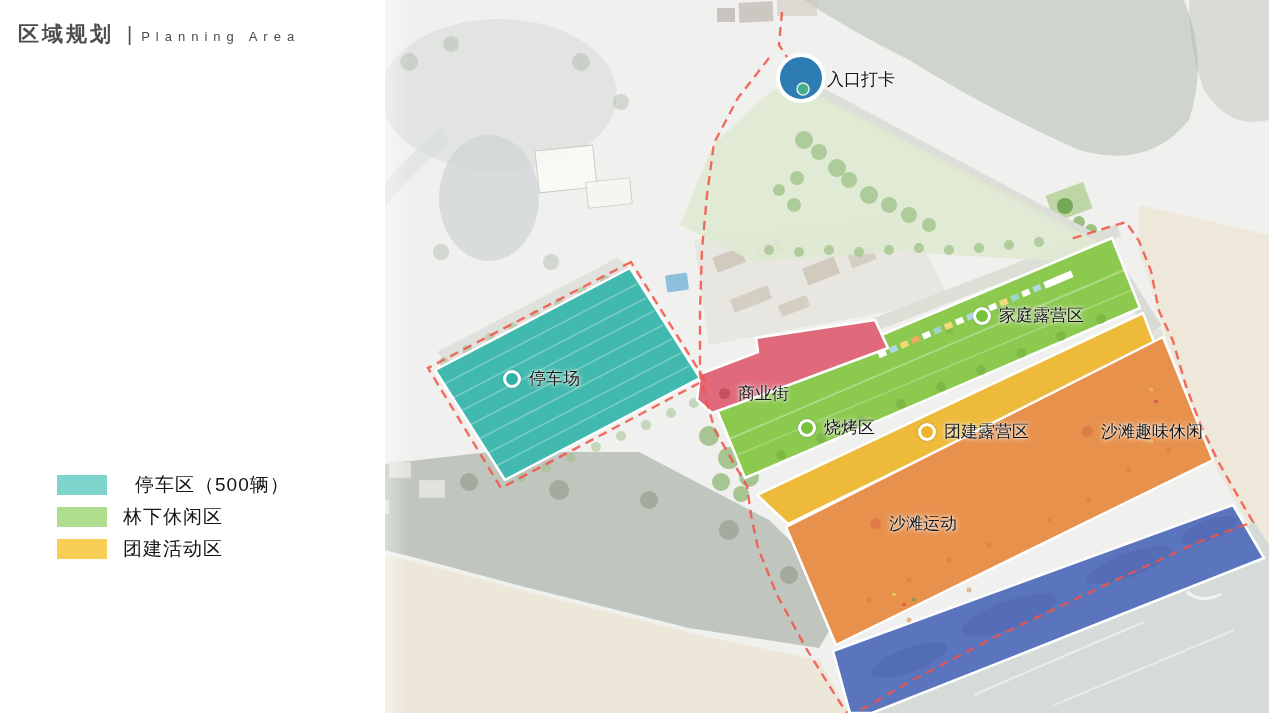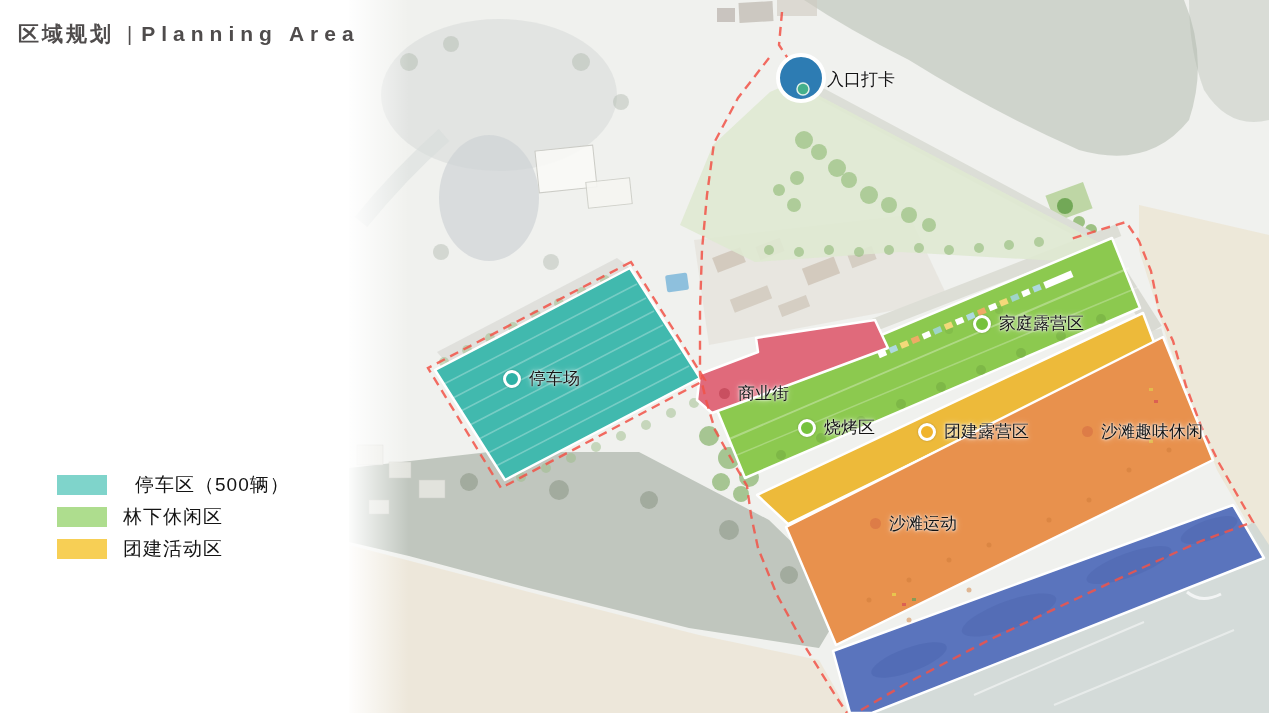--- a/index.html
+++ b/index.html
@@ -1,25 +1,25 @@
 <!DOCTYPE html>
 <html><head>
 <meta charset="utf-8">
 <style>
   html,body{margin:0;padding:0;background:#fff;}
   .stage{
     position:relative;width:1269px;height:713px;overflow:hidden;background:#ffffff;
     font-family:"Liberation Sans","DejaVu Sans",sans-serif;
   }
   
-  .left-panel{position:absolute;left:0;top:0;width:349px;height:713px;background:#ffffff;z-index:4;}
+  .left-panel{position:absolute;left:0;top:0;width:349px;height:713px;background:#ffffff;z-index:4;padding-left:36px;}
   .title-row{position:absolute;left:18px;top:20px;display:flex;align-items:baseline;color:#4f4c4c;white-space:nowrap;}
   .title-zh{font-size:21px;font-weight:bold;letter-spacing:3px;}
   .title-divider{font-size:20px;font-weight:300;margin:0 9px 0 13px;}
-  .title-en{font-size:21px;letter-spacing:6px;font-weight:700;}
+  .title-en{font-size:13px;letter-spacing:6px;font-weight:400;}
   .legend{position:absolute;left:57px;top:474px;}
   .legend-row{display:flex;align-items:center;margin-bottom:11px;height:21px;text-align:right;}
   .legend-swatch{width:50px;height:20px;margin-right:16px;flex:none;}
   .legend-label{font-size:19px;color:#141414;letter-spacing:1px;white-space:nowrap;}
   .legend-row.first .legend-label{margin-left:12px;}
   
   .map{position:absolute;left:349px;top:0;width:920px;height:553px;background:#f0f1ee;}
   .map svg{position:absolute;left:0;top:0;}
   .map-fade{position:absolute;left:0;top:0;width:60px;height:713px;z-index:2;
     background:linear-gradient(90deg,rgba(255,255,255,.95),rgba(255,255,255,0));pointer-events:none;}
@@ -258,21 +258,21 @@
         <circle cx="452" cy="78" r="23" stroke="#ffffff" stroke-width="4" fill="#2d7cb3"></circle>
         <circle cx="454" cy="89" r="6" stroke="#dff0e8" stroke-width="1.5" fill="#44b08b"></circle>
       </g>
     </svg>
 
     <div class="map-fade"></div>
 
     <div class="map-label" style="left:478px;top:68px;">
       <span>入口打卡</span>
     </div>
-    <div class="map-label" style="left:624px;top:312px;">
+    <div class="map-label" style="left:624px;top:304px;">
       <span class="marker-ring" style="background: rgb(118, 194, 61);"></span>
       <span>家庭露营区</span>
     </div>
     <div class="map-label" style="left:154px;top:367px;">
       <span class="marker-ring" style="background: rgb(47, 177, 166);"></span>
       <span>停车场</span>
     </div>
     <div class="map-label" style="left:370px;top:382px;">
       <span class="marker-dot" style="background: rgb(201, 79, 96);"></span>
       <span>商业街</span>

